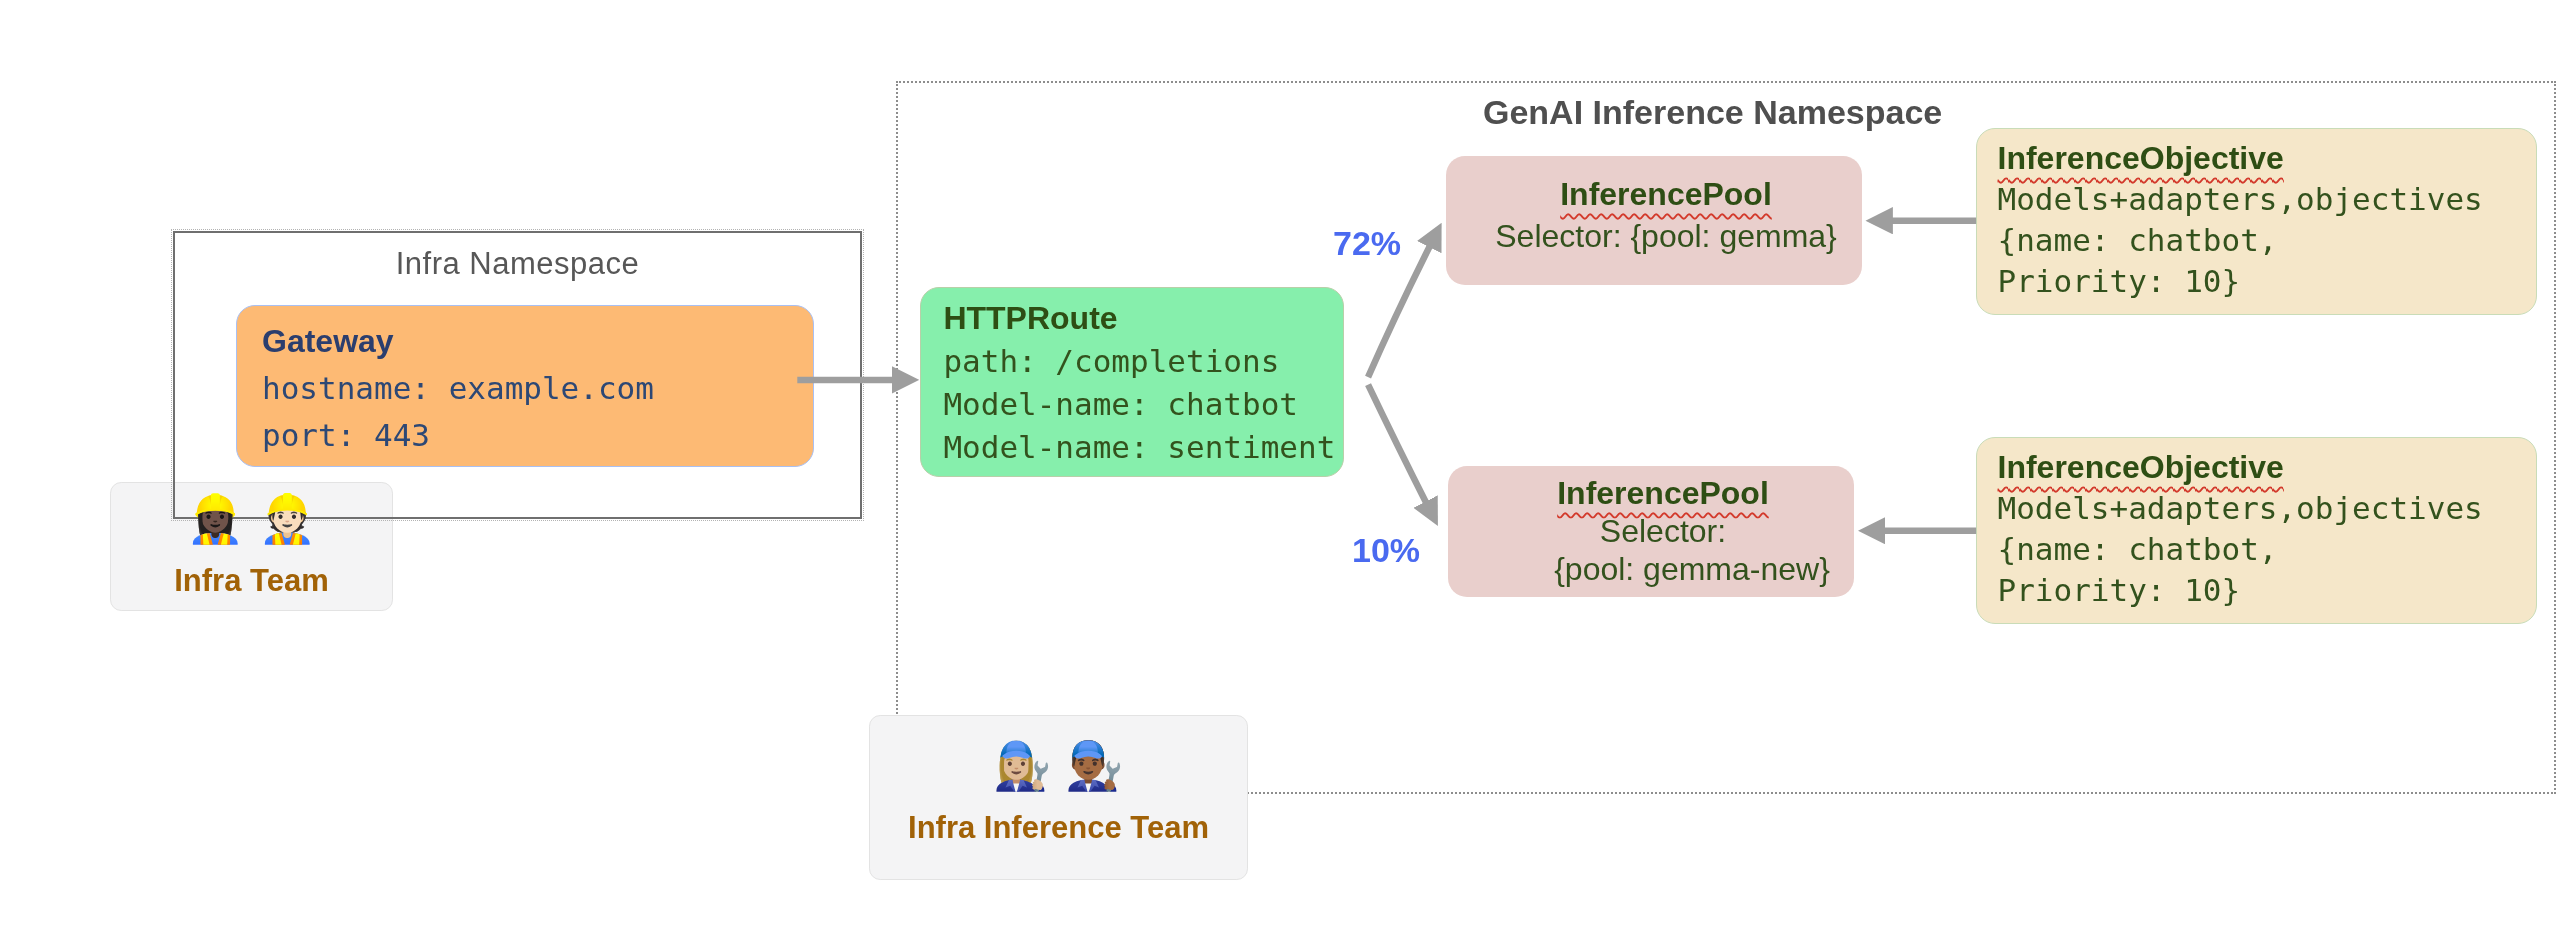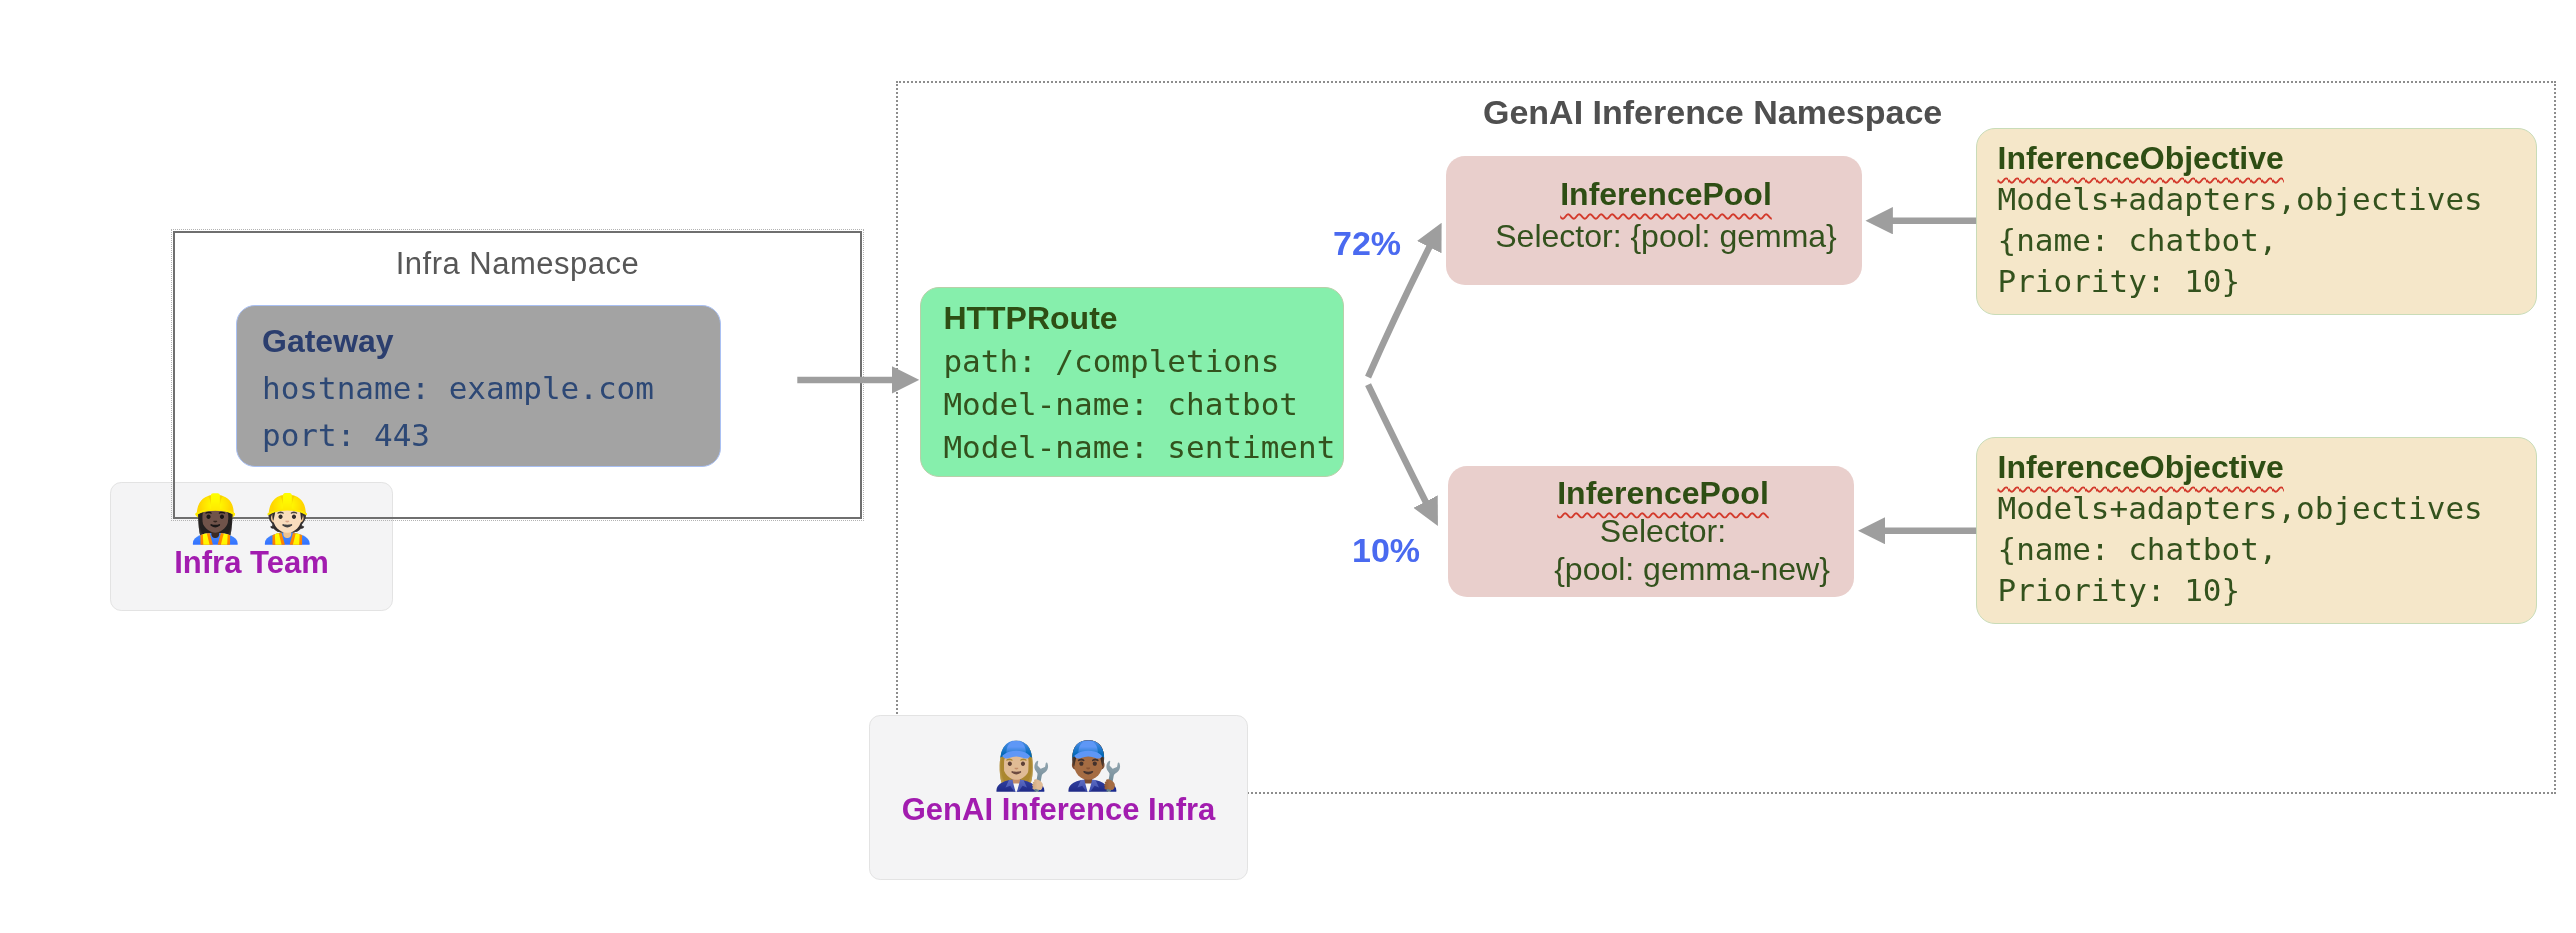--- a/index.html
+++ b/index.html
@@ -17,30 +17,30 @@
 
   
   .team-bg{background:#f4f4f5;border:1.9px solid #e3e3e3;border-radius:11.2px;}
   #infra-team-bg{left:110px;top:482px;width:283px;height:129px;z-index:1;}
   #infra-team-content{left:110px;top:482px;width:283px;height:129px;z-index:3;
       display:flex;flex-direction:column;align-items:center;justify-content:flex-start;}
   #genai-team-box{left:869px;top:715px;width:379px;height:165px;z-index:3;
       display:flex;flex-direction:column;align-items:center;justify-content:flex-start;}
   .team-emojis{font-size:47px;line-height:52px;margin-top:11.2px;}
   #genai-team-box .team-emojis{margin-top:24px;}
-  .team-label{font-size:31px;font-weight:bold;color:#a21caf;margin-top:0;}
+  .team-label{font-size:31px;font-weight:bold;color:#a16207;margin-top:18px;}
 
   
   .resbox{border-radius:19px;z-index:2;}
   .res-title{font-weight:bold;font-size:32px;}
   .mono{font-family:"DejaVu Sans Mono",monospace;font-size:31px;}
   .squiggle{text-decoration-line:underline;text-decoration-style:wavy;
             text-decoration-color:#d33a2c;text-decoration-thickness:1.9px;text-underline-offset:7.5px;}
 
-  #gateway{left:236px;top:305px;width:485px;height:162px;background:#a3a3a3;
+  #gateway{left:236px;top:305px;width:578px;height:162px;background:#fdba74;
            border:1.9px solid #a9c0f3;padding:12px 0 0 25px;line-height:47px;}
   #gateway .res-title{color:#2b3e6e;}
   #gateway .mono{color:#2d4875;}
 
   #httproute{left:920px;top:287px;width:424px;height:190px;background:#86efac;
              border:1.9px solid #b9cfa9;padding:9.3px 0 0 22.4px;line-height:43px;}
   .green-title{color:#2e4e14;}
   .green-text{color:#33521d;}
 
   .pool{background:#e9cfcc;border:none;text-align:center;}
@@ -125,21 +125,21 @@
     <div class="mono green-text">Models+adapters,objectives</div>
     <div class="mono green-text">{name: chatbot,</div>
     <div class="mono green-text">Priority: 10}</div>
   </div>
 
   <div class="abs pct" id="pct-90">72%</div>
   <div class="abs pct" id="pct-10">10%</div>
 
   <div class="abs team-bg" id="genai-team-box">
     <div class="team-emojis">👩🏼‍🔧 👨🏾‍🔧</div>
-    <div class="team-label">GenAI Inference Infra</div>
+    <div class="team-label">Infra Inference Team</div>
   </div>
 
   <svg id="arrows" viewBox="0 0 2766 1002" xmlns="http://www.w3.org/2000/svg">
     <defs>
       <marker id="ah" viewBox="0 0 10 10" refX="7" refY="5" markerWidth="4.2" markerHeight="4.2" orient="auto">
         <path d="M0,0 L10,5 L0,10 z" fill="#9e9e9e"></path>
       </marker>
     </defs>
     <g stroke="#9e9e9e" stroke-width="7" fill="none">
       <path d="M856 408 H978" marker-end="url(#ah)"></path>

